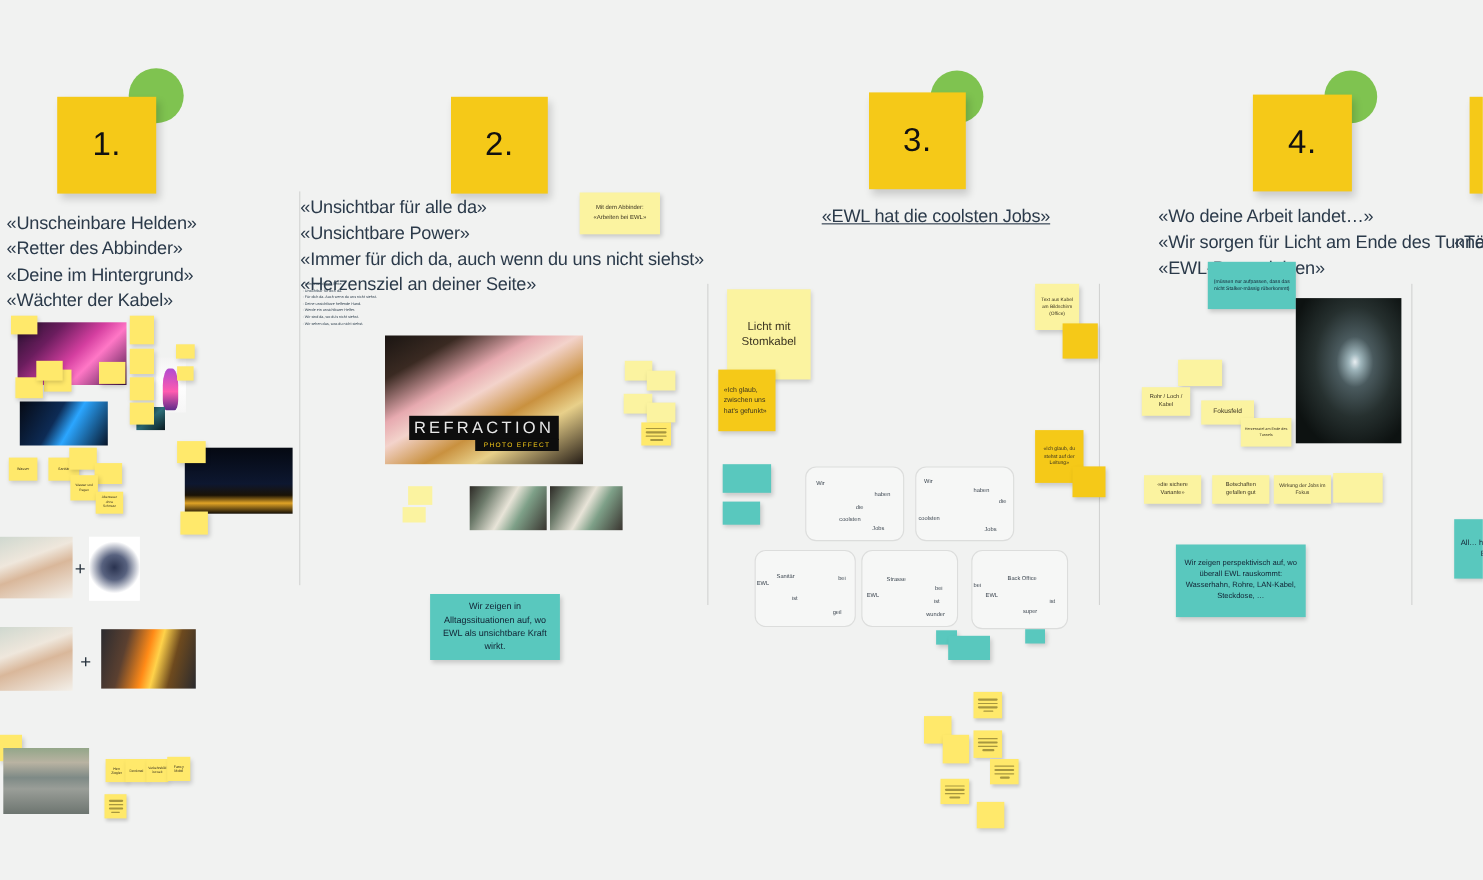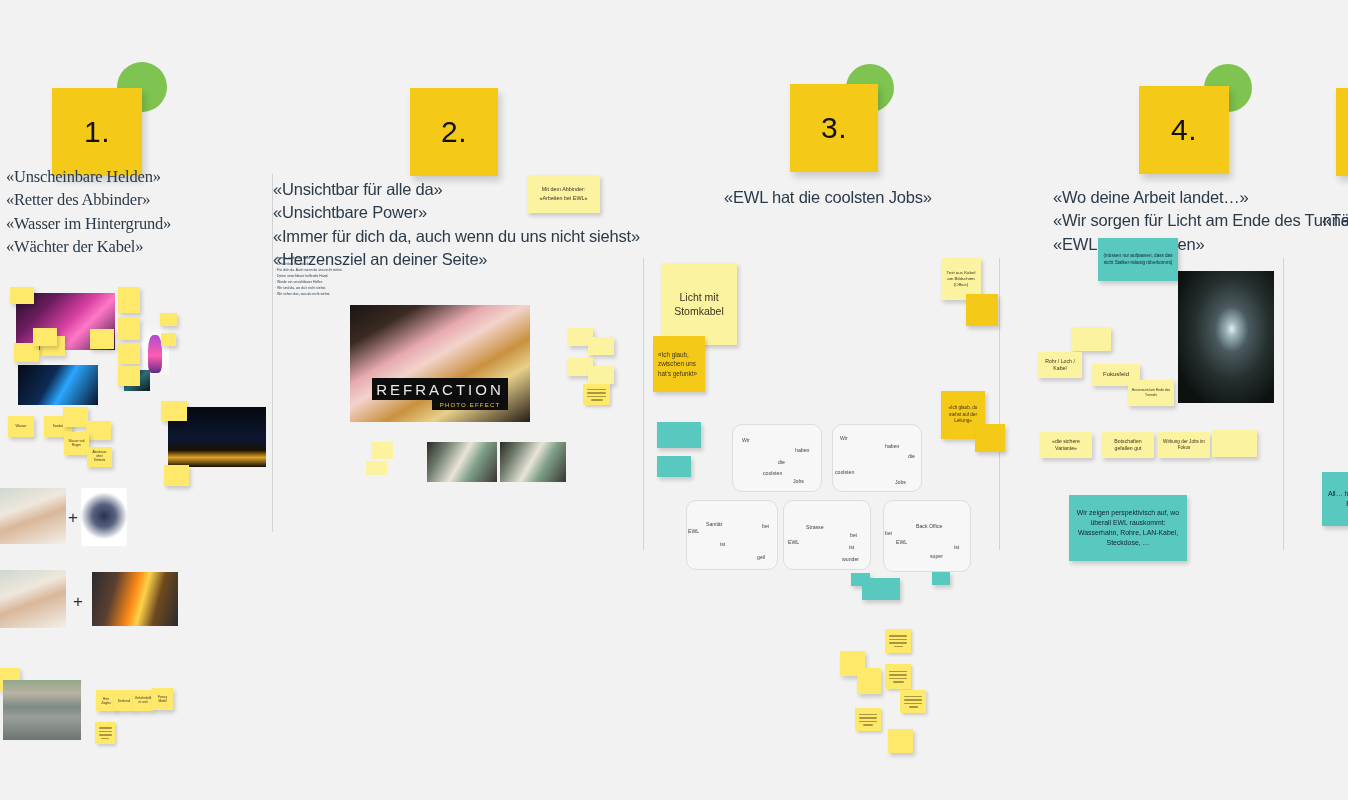--- a/index.html
+++ b/index.html
@@ -89,24 +89,24 @@
 
 <div class="board">
 
   <div class="divider" style="left:272px;top:174px;height:358px;"></div>
   <div class="divider" style="left:643px;top:258px;height:292px;"></div>
   <div class="divider" style="left:999px;top:258px;height:292px;"></div>
   <div class="divider" style="left:1283px;top:258px;height:292px;"></div>
 
   <div class="numdot" style="left:117px;top:62px;width:50px;height:50px;"></div>
   <div class="numnote" style="left:52px;top:88px;width:90px;height:88px;">1.</div>
-  <div class="headlines" style="left:6px;top:165px;font-family:Liberation Serif, serif;">
+  <div class="headlines" style="left:6px;top:192px;">
     <div>«Unscheinbare Helden»</div>
     <div>«Retter des Abbinder»</div>
-    <div>«Wasser im Hintergrund»</div>
+    <div>«Deine im Hintergrund»</div>
     <div>«Wächter der Kabel»</div>
   </div>
 
   <div class="img" style="left:16px;top:293px;width:99px;height:57px;
        background-image:linear-gradient(135deg,#21102b 0%,#6b1d5e 28%,#d53fa0 52%,#ff77c6 66%,#3b1242 100%);"></div>
   <div class="img" style="left:18px;top:365px;width:80px;height:40px;
        background-image:linear-gradient(120deg,#060a14 0%,#0d2b55 40%,#2ba6ff 58%,#071428 100%);"></div>
   <div class="img" style="left:142px;top:325px;width:27px;height:50px;
        background-image:linear-gradient(180deg,#f3f3f3 0%,#ffffff 45%,#f6f6f6 100%);"></div>
   <div class="img" style="left:148px;top:335px;width:14px;height:38px;
@@ -206,24 +206,25 @@
   <div class="sticky pale" style="left:588px;top:366px;width:26px;height:18px;font-size:3px;"></div>
   <div class="lines" style="left:583px;top:384px;width:27px;height:21px;background:#FFE96B;box-shadow:1.5px 2px 3px rgba(0,0,0,.17);">
     <i style="width:19px"></i>
       <i style="width:19px"></i>
       <i style="width:19px"></i>
       <i style="width:12px"></i>
   </div>
   <div class="sticky pale" style="left:371px;top:442px;width:22px;height:17px;box-shadow:none;"></div>
   <div class="sticky pale" style="left:366px;top:461px;width:21px;height:14px;box-shadow:none;"></div>
 
+  <div class="sticky teal" style="left:391px;top:540px;width:118px;height:60px;font-size:8.2px;line-height:1.45;padding:6px;">Wir zeigen in Alltagssituationen auf, wo EWL als unsichtbare Kraft wirkt.</div>
 
   <div class="numdot" style="left:846px;top:64px;width:48px;height:48px;"></div>
   <div class="numnote" style="left:790px;top:84px;width:88px;height:88px;">3.</div>
-  <div class="headlines" style="left:724px;top:186px;">
+  <div class="headlines" style="left:747px;top:186px;text-decoration:underline;">
     <div>«EWL hat die coolsten Jobs»</div>
   </div>
 
   <div class="sticky pale" style="left:661px;top:263px;width:76px;height:82px;font-size:10.5px;line-height:1.35;">Licht mit Stomkabel</div>
   <div class="sticky deep align-l" style="left:653px;top:336px;width:52px;height:56px;font-size:6.3px;line-height:1.45;padding:5px;">«Ich glaub, zwischen uns hat's gefunkt»</div>
 
   <div class="sticky pale" style="left:941px;top:258px;width:40px;height:42px;font-size:4.4px;line-height:1.35;padding:4px;">Text aus Kabel am Bildschirm (Office)</div>
   <div class="sticky deep" style="left:966px;top:294px;width:32px;height:32px;font-size:2.8px;line-height:1.4;padding:3px;"></div>
   <div class="sticky deep" style="left:941px;top:391px;width:44px;height:48px;font-size:4.6px;line-height:1.4;padding:4px;">«Ich glaub, du stehst auf der Leitung»</div>
   <div class="sticky deep" style="left:975px;top:424px;width:30px;height:28px;font-size:2.6px;line-height:1.4;padding:3px;"></div>

